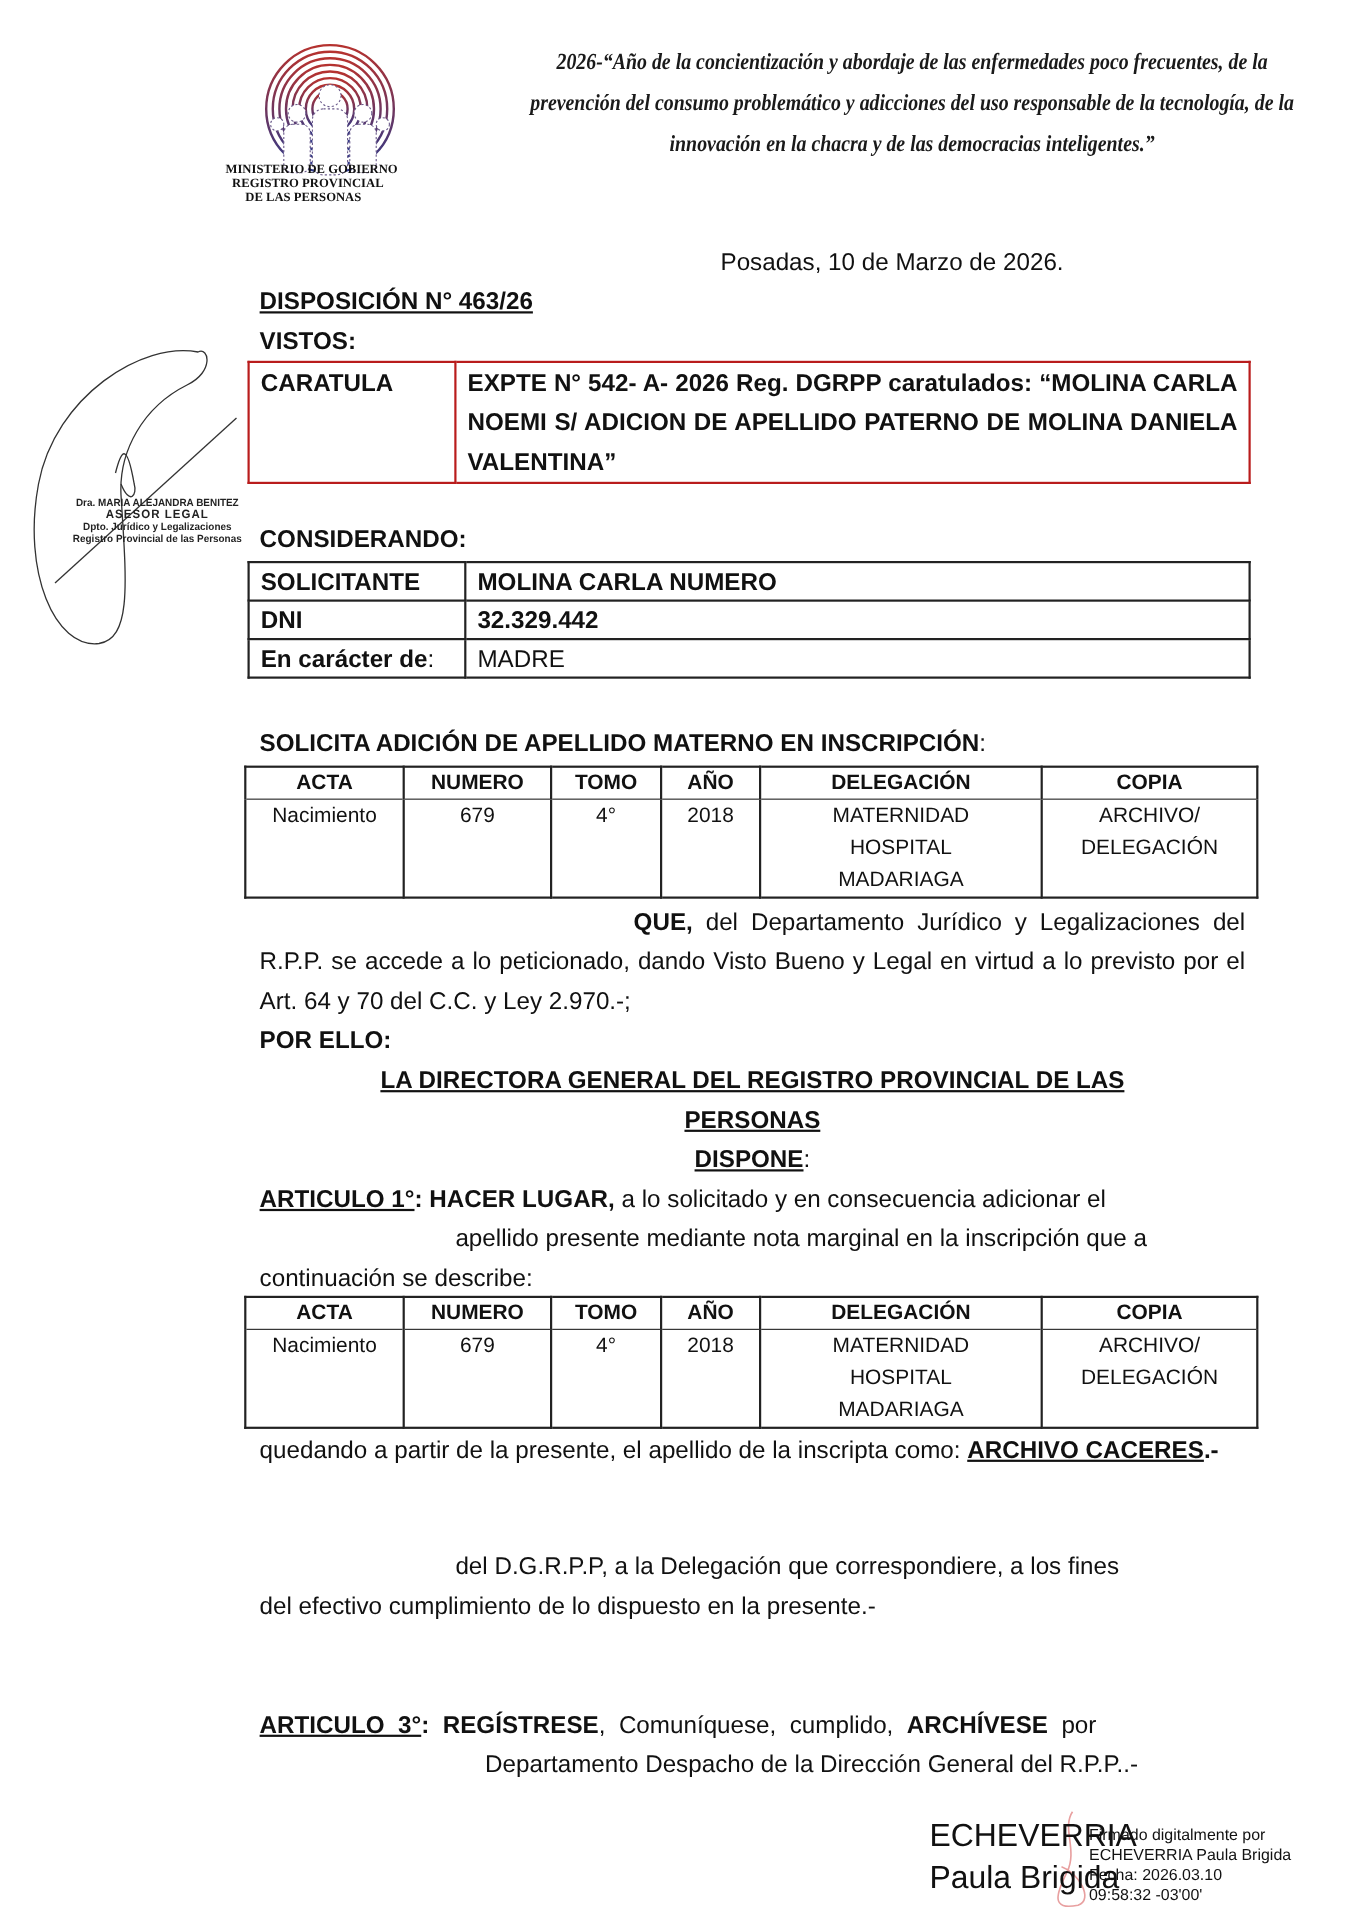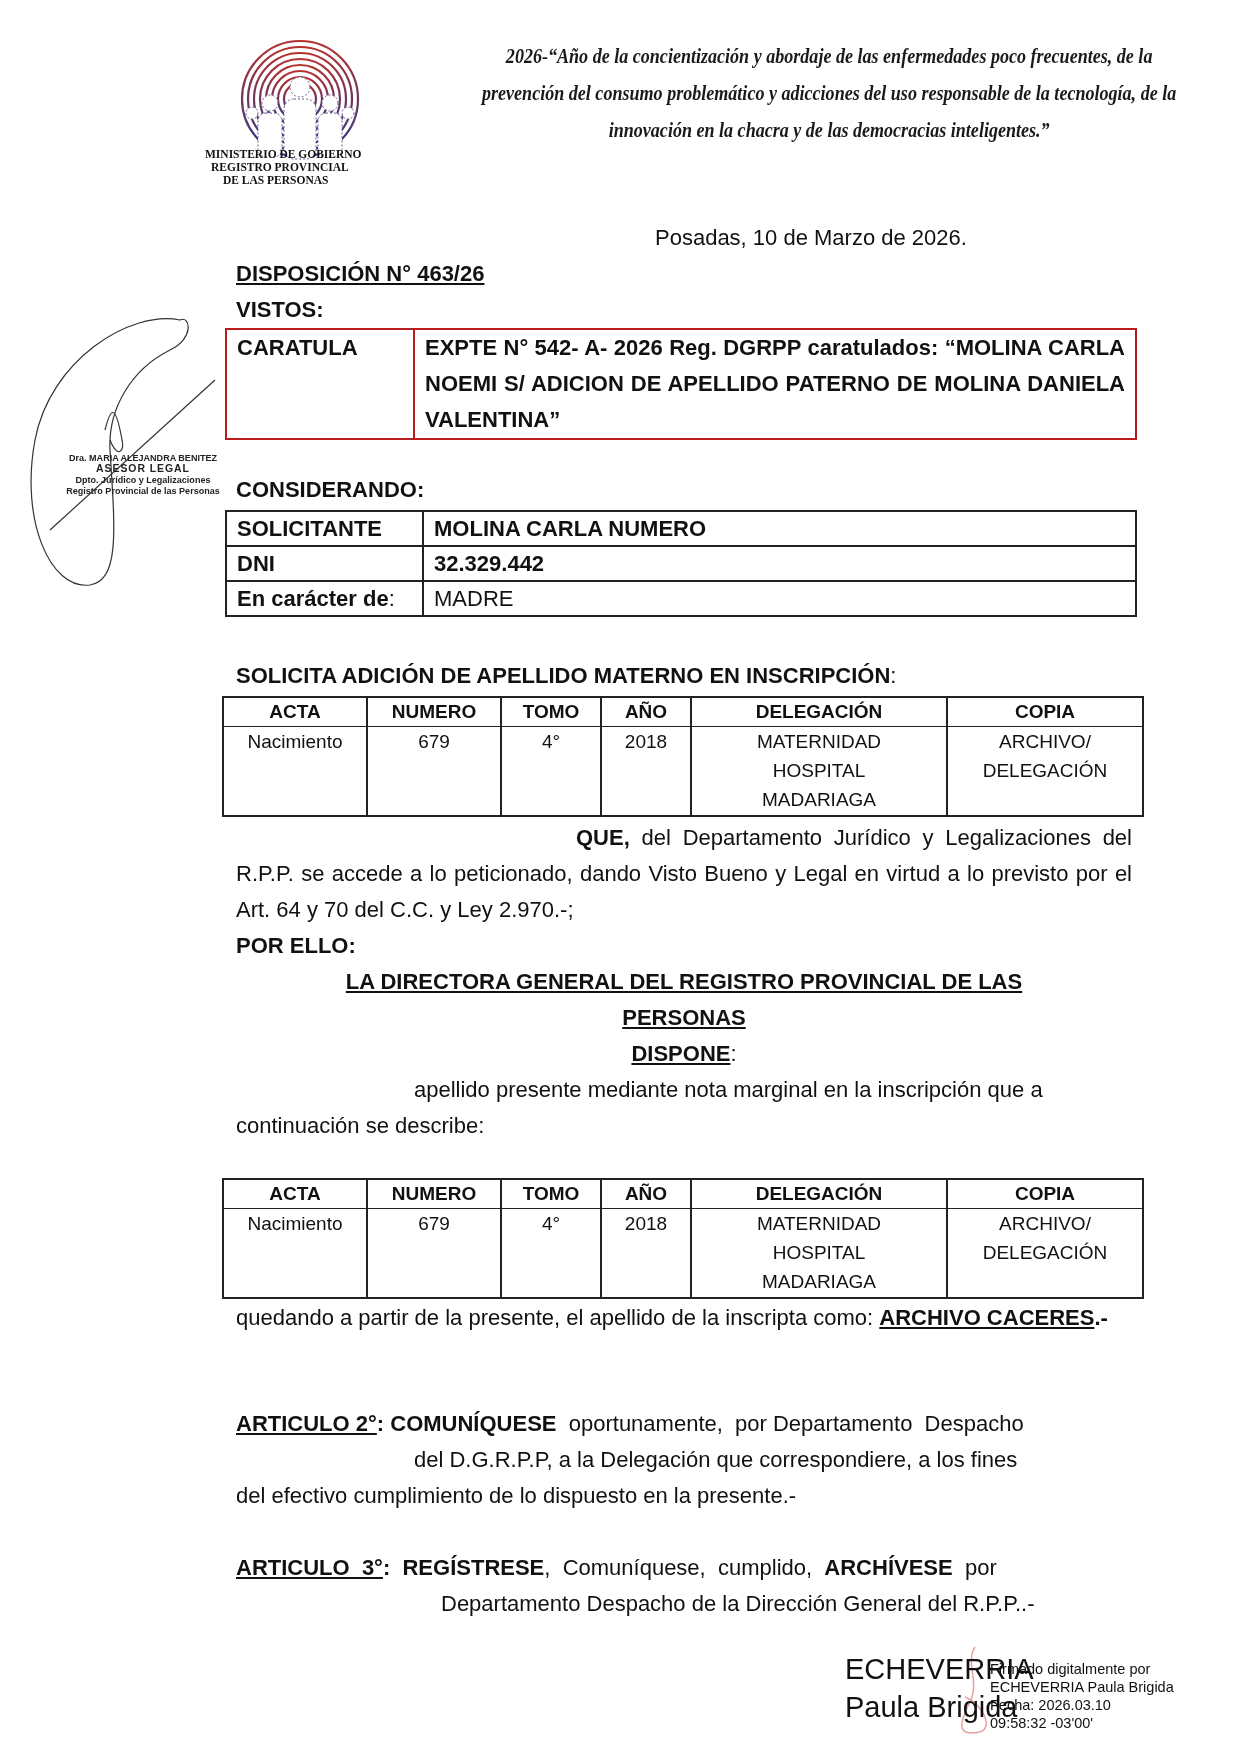--- a/index.html
+++ b/index.html
@@ -186,20 +186,21 @@
 
 <div class="abs body porello">POR ELLO:</div>
 
 <div class="abs body directora">
   <div><span>LA  DIRECTORA GENERAL DEL REGISTRO PROVINCIAL DE LAS</span></div>
   <div><span>PERSONAS</span></div>
   <div><span>DISPONE</span><b style="font-weight:normal;text-decoration:none">:</b></div>
 </div>
 
 <div class="abs body art art1">
+  <div><span class="u">ARTICULO 1°</span><span class="b">: </span><span class="b">HACER LUGAR,</span><span> a lo solicitado y en consecuencia adicionar el</span></div>
   <span class="indent-block">apellido presente mediante nota marginal en la inscripción que a</span>
   <div>continuación se describe:</div>
 </div>
 
 <table class="abs acta t2">
   <tbody>
       <tr class="head">
     <th class="w1">ACTA</th>
     <th class="w2">NUMERO</th>
     <th class="w3">TOMO</th>
@@ -221,21 +222,20 @@
       <div>ARCHIVO/</div>
       <div>DELEGACIÓN</div>
     </td>
   </tr>
 </tbody>
   </table>
 
 <div class="abs body para quedando"><span>quedando a partir de la presente, el apellido de la inscripta como: </span><span class="u">ARCHIVO CACERES</span><span class="b">.-</span></div>
 
 <div class="abs body art art2">
-  <div style="white-space:pre"><span class="u">ARTICULO 2°</span><span class="b">: </span><span class="b">COMUNÍQUESE</span><span>  oportunamente,  por Departamento  Despacho</span></div>
   <span class="indent-block">del D.G.R.P.P, a la Delegación que correspondiere, a los fines</span>
   <div>del efectivo cumplimiento de lo dispuesto en la presente.-</div>
 </div>
 
 <div class="abs body art art3">
   <div style="white-space:pre"><span class="u">ARTICULO  3°</span><span class="b">:  </span><span class="b">REGÍSTRESE</span><span>,  Comuníquese,  cumplido,  </span><span class="b">ARCHÍVESE</span><span>  por</span></div>
   <span class="indent-block" style="padding-left:205px">Departamento Despacho de la Dirección General del R.P.P..-</span>
 </div>
 
 <div class="abs sig-area">

